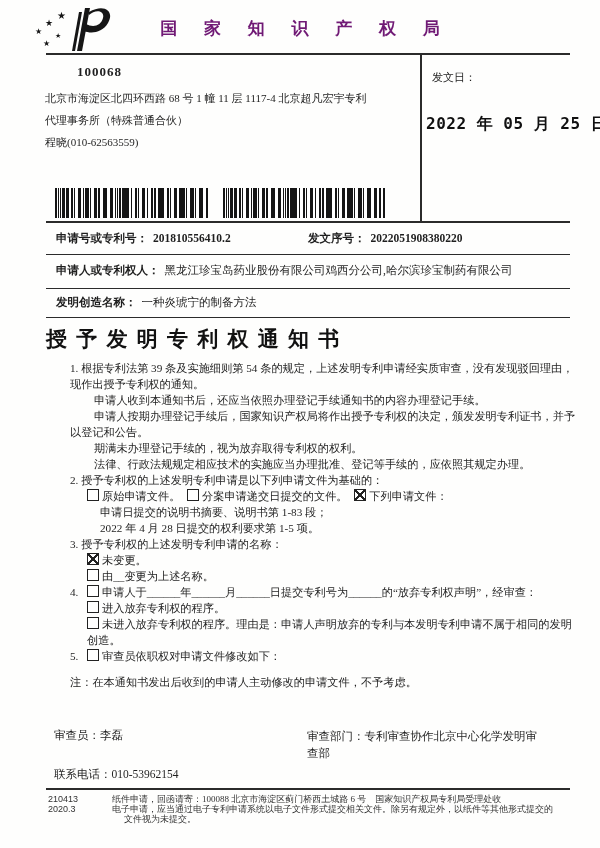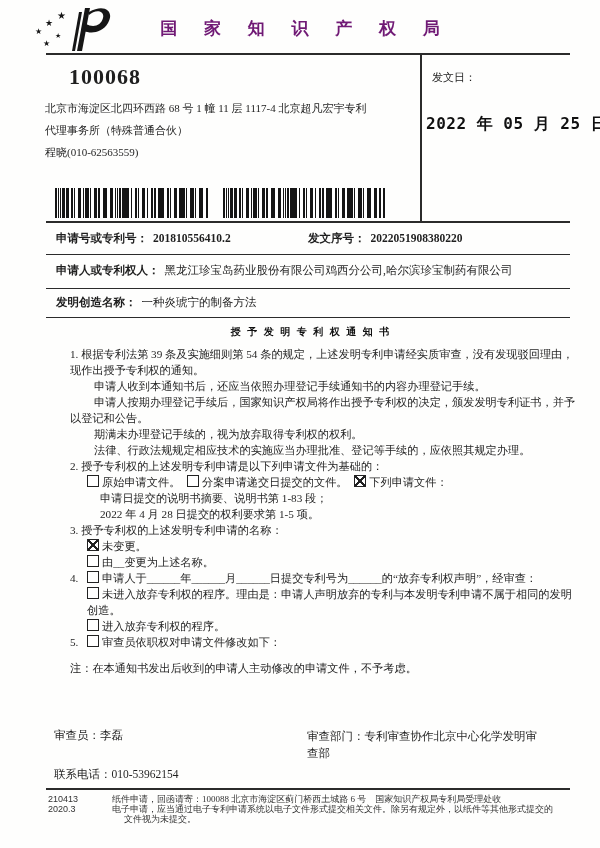--- a/index.html
+++ b/index.html
@@ -17,21 +17,21 @@
   .rule{position:absolute;left:46px;right:30px;border-top:2px solid #2b2b2b;}
   .rule-top{top:53px;}
   .rule-bc{top:221px;}
   .rule-m1{top:254px;border-top-width:1.5px;}
   .rule-m2{top:288px;border-top-width:1.5px;}
   .rule-m3{top:317px;border-top-width:1.5px;}
   .rule-footer{top:788px;}
   .vline{position:absolute;left:420px;top:53px;height:168px;width:2px;background:#2b2b2b;}
   
   .addressee{position:absolute;left:45px;top:64px;width:362px;}
-  .postal{font-size:22px;font-weight:bold;margin-left:24px;letter-spacing:1px;}
+  .postal{font-size:13px;font-weight:bold;margin-left:32px;letter-spacing:1px;}
   .addr{font-size:11px;line-height:20px;margin-top:2px;}
   .addr-first{margin-top:8px;}
   
   .dlabel{position:absolute;left:432px;top:70px;font-size:11px;}
   .ddate{
     position:absolute;left:426px;top:114px;font-size:16px;font-weight:bold;
     font-family:"DejaVu Sans Mono",monospace;letter-spacing:0.5px;white-space:nowrap;color:#111;
   }
   
   .barcode{
@@ -46,21 +46,21 @@
   .mrow{position:absolute;font-size:11.5px;white-space:nowrap;}
   .m1{left:56px;top:231px;}
   .mserial{left:308px;top:231px;}
   .m2{left:56px;top:263px;}
   .m3{left:56px;top:295px;}
   .b{font-weight:bold;}
   .mval{margin-left:5px;}
   
   .content{position:absolute;left:46px;right:24px;top:325px;}
   .doc-title{
-    text-align:center;font-size:10px;font-weight:bold;letter-spacing:2px;
+    text-align:left;font-size:21px;font-weight:bold;letter-spacing:2px;
     margin-bottom:7px;color:#111;
   }
   .body{font-size:11.2px;line-height:16px;margin-left:24px;}
   .bl{min-height:16px;}
   .pi{text-indent:24px;}
   .l1{padding-left:17px;}
   .l2{padding-left:30px;}
   .num{display:inline-block;width:17px;}
   .note{margin-top:10px;}
   .cb{
@@ -163,24 +163,24 @@
         <span class="cb" data-state="checked"></span><span>未变更。</span>
       </div>
       <div class="bl l1">
         <span class="cb" data-state="unchecked"></span><span>由__变更为上述名称。</span>
       </div>
 
       <div class="bl">
         <span class="num">4.</span><span class="cb" data-state="unchecked"></span><span>申请人于______年______月______日提交专利号为______的“放弃专利权声明”，经审查：</span>
       </div>
       <div class="bl l1">
+        <span class="cb" data-state="unchecked"></span><span>进入放弃专利权的程序。</span>
+      </div>
+      <div class="bl l1">
         <span class="cb" data-state="unchecked"></span><span>未进入放弃专利权的程序。理由是：申请人声明放弃的专利与本发明专利申请不属于相同的发明创造。</span>
-      </div>
-      <div class="bl l1">
-        <span class="cb" data-state="unchecked"></span><span>进入放弃专利权的程序。</span>
       </div>
 
       <div class="bl">
         <span class="num">5.</span><span class="cb" data-state="unchecked"></span><span>审查员依职权对申请文件修改如下：</span>
       </div>
 
       <div class="bl note">注：在本通知书发出后收到的申请人主动修改的申请文件，不予考虑。</div>
     </div>
   </div>
 

